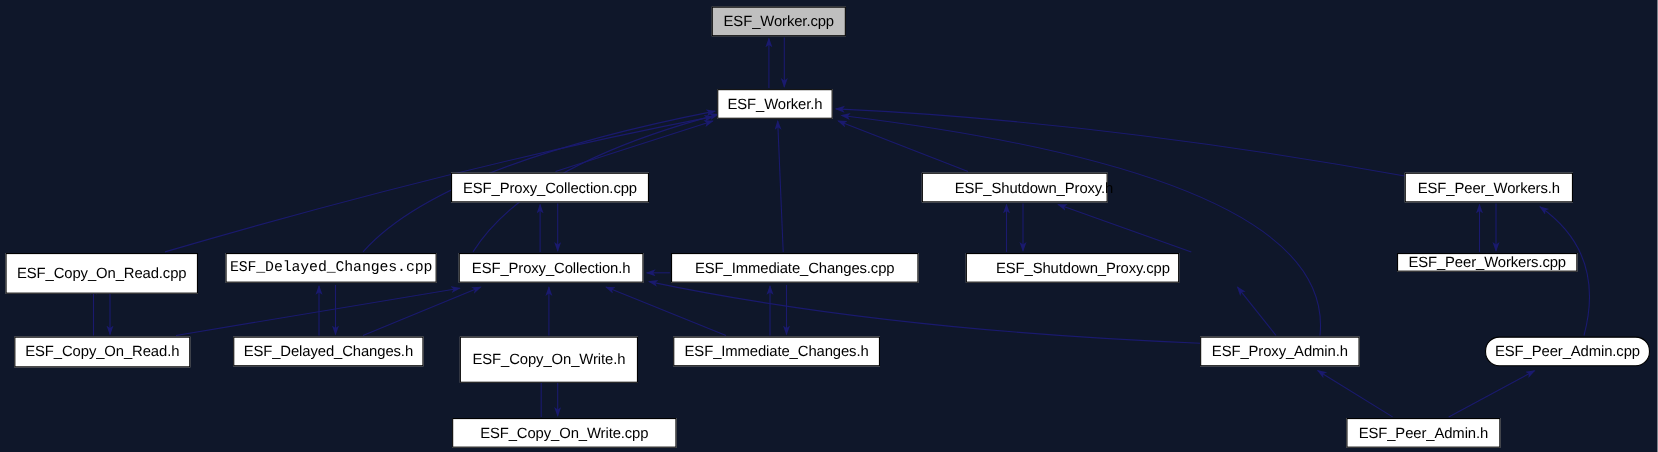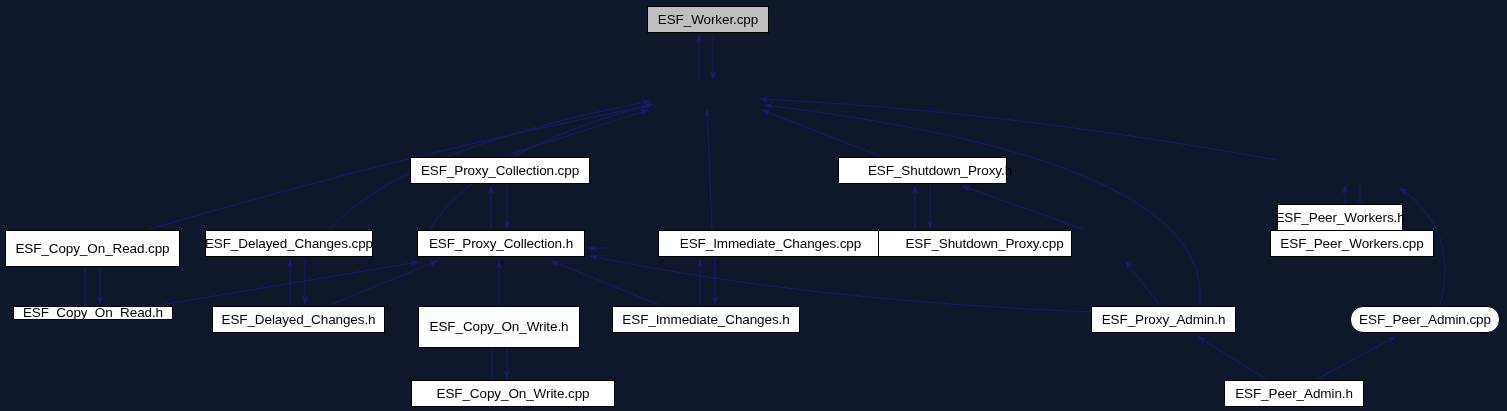--- a/index.html
+++ b/index.html
@@ -113,48 +113,51 @@
     <path d="M1160,305 L1125,261" stroke="#1a1a6e" fill="none" stroke-width="1" marker-end="url(#arrow)"></path>
 
     <path d="M1266,379 L1198,337" stroke="#1a1a6e" fill="none" stroke-width="1" marker-end="url(#arrow)"></path>
     <path d="M1317,379 L1395,337" stroke="#1a1a6e" fill="none" stroke-width="1" marker-end="url(#arrow)"></path>
   </svg>
 
   <div id="node-layer">
     <div class="node root" style="left:647px;top:6px;width:122px;height:27px;">
       <span class="node-label">ESF_Worker.cpp</span>
     </div>
+    <div class="node" style="left:652px;top:81px;width:105px;height:27px;">
+      <span class="node-label">ESF_Worker.h</span>
+    </div>
     <div class="node" style="left:410px;top:157px;width:180px;height:27px;">
       <span class="node-label">ESF_Proxy_Collection.cpp</span>
     </div>
     <div class="node" style="left:838px;top:157px;width:169px;height:27px;padding-left:35px;">
       <span class="node-label">ESF_Shutdown_Proxy.h</span>
     </div>
-    <div class="node" style="left:1277px;top:157px;width:126px;height:27px;margin-top:47px;">
+    <div class="node" style="left:1277px;top:157px;width:153px;height:27px;">
       <span class="node-label">ESF_Peer_Workers.h</span>
     </div>
     <div class="node" style="left:5px;top:230px;width:175px;height:37px;">
       <span class="node-label">ESF_Copy_On_Read.cpp</span>
     </div>
-    <div class="node" style="left:205px;top:230px;width:168px;height:27px;">
+    <div class="node" style="left:205px;top:230px;width:192px;height:27px;font-family:Liberation Mono, monospace;">
       <span class="node-label">ESF_Delayed_Changes.cpp</span>
     </div>
     <div class="node" style="left:417px;top:230px;width:168px;height:27px;">
       <span class="node-label">ESF_Proxy_Collection.h</span>
     </div>
-    <div class="node" style="left:610px;top:230px;width:225px;height:27px;margin-left:48px;">
+    <div class="node" style="left:610px;top:230px;width:225px;height:27px;">
       <span class="node-label">ESF_Immediate_Changes.cpp</span>
     </div>
     <div class="node" style="left:878px;top:230px;width:194px;height:27px;padding-left:19px;">
       <span class="node-label">ESF_Shutdown_Proxy.cpp</span>
     </div>
-    <div class="node" style="left:1270px;top:230px;width:164px;height:27px;">
+    <div class="node" style="left:1270px;top:230px;width:164px;height:17px;">
       <span class="node-label">ESF_Peer_Workers.cpp</span>
     </div>
-    <div class="node" style="left:13px;top:306px;width:160px;height:14px;justify-content:center;">
+    <div class="node" style="left:13px;top:306px;width:160px;height:28px;justify-content:center;">
       <span class="node-label">ESF_Copy_On_Read.h</span>
     </div>
     <div class="node" style="left:212px;top:306px;width:173px;height:27px;">
       <span class="node-label">ESF_Delayed_Changes.h</span>
     </div>
     <div class="node" style="left:418px;top:306px;width:162px;height:42px;">
       <span class="node-label">ESF_Copy_On_Write.h</span>
     </div>
     <div class="node" style="left:612px;top:306px;width:188px;height:27px;">
       <span class="node-label">ESF_Immediate_Changes.h</span>

